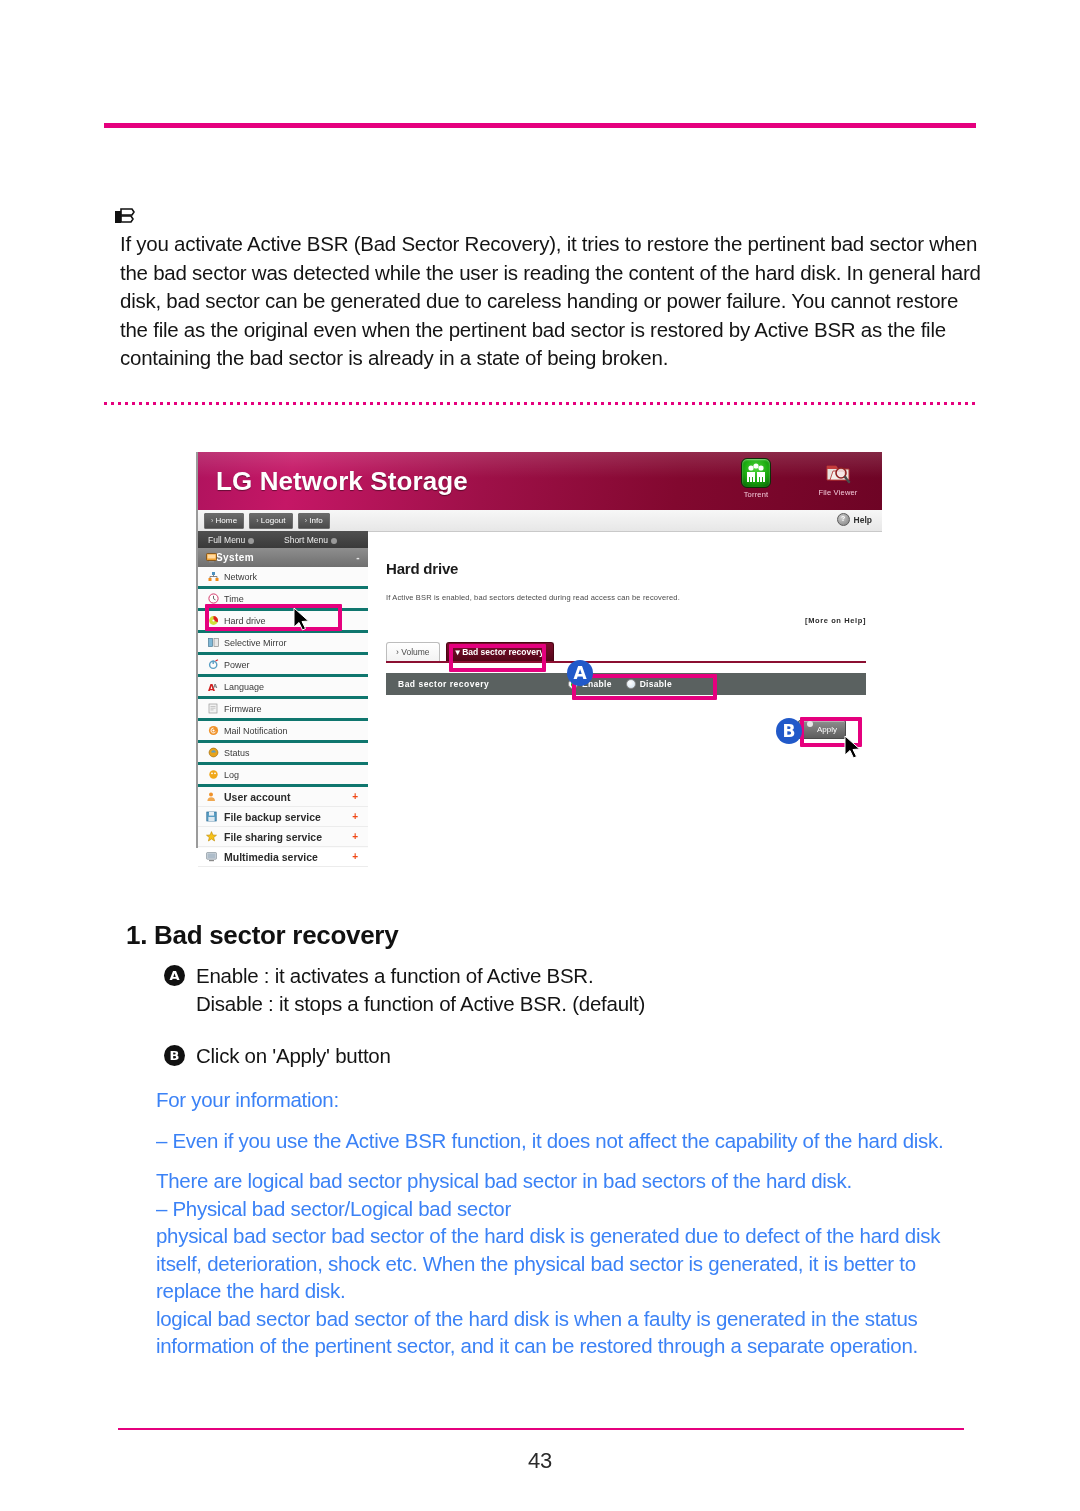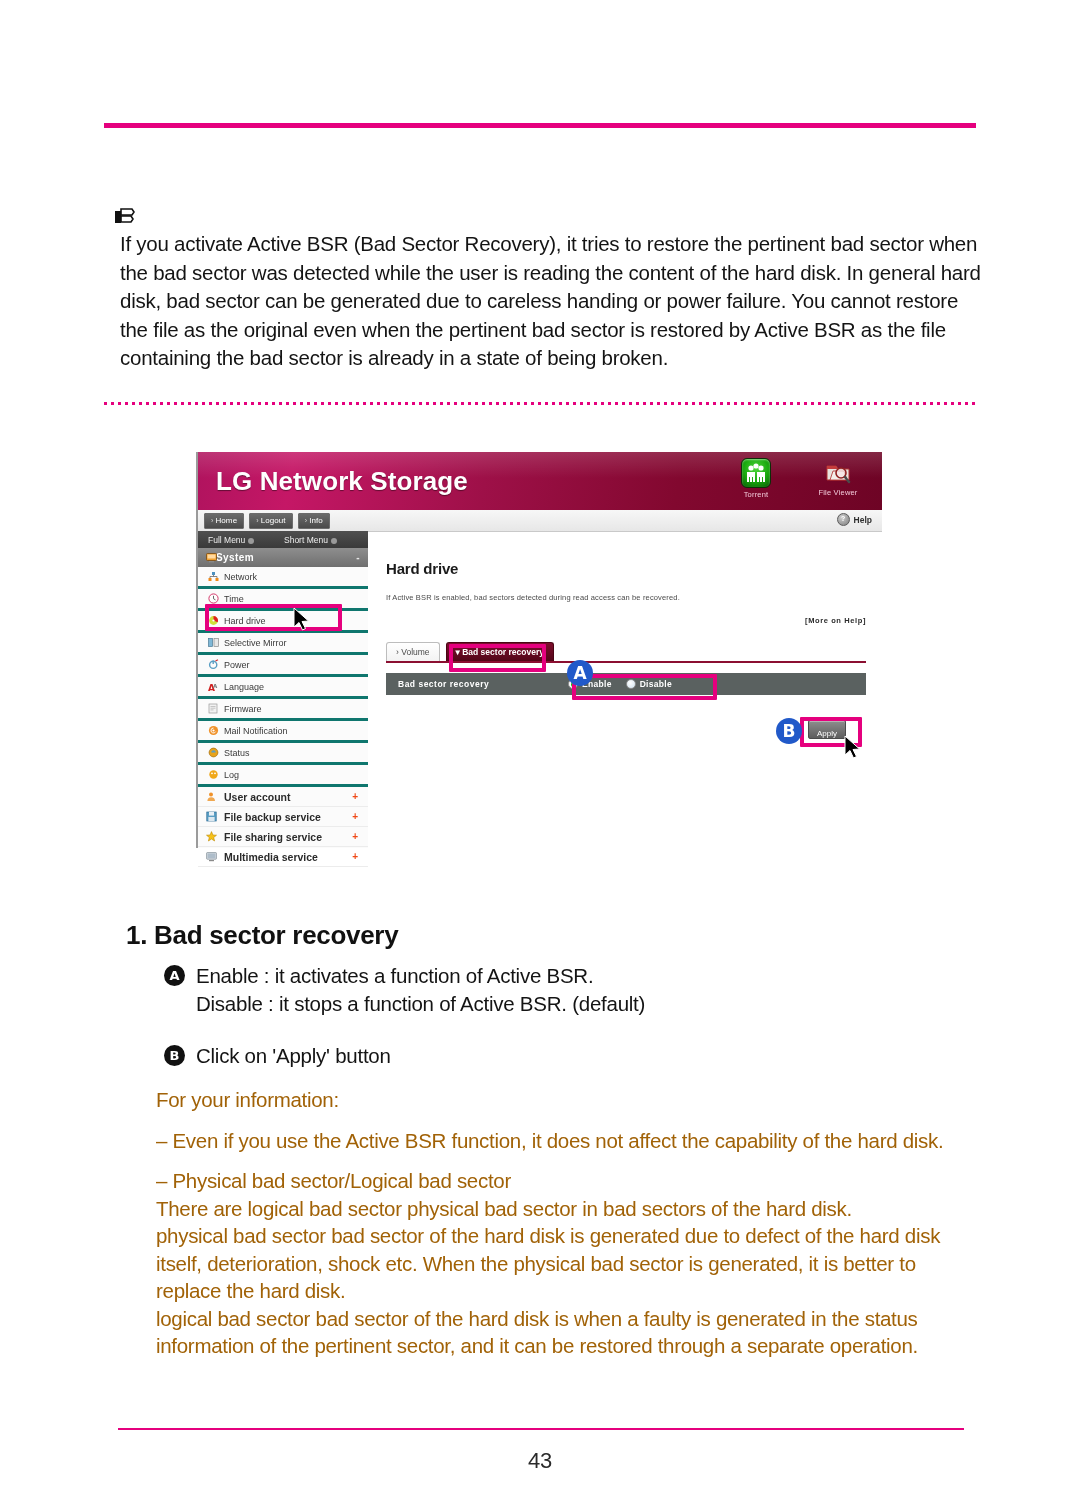--- a/index.html
+++ b/index.html
@@ -418,24 +418,23 @@
     right: 36px; top: 172px;
     height: 17px;
     padding: 0 8px;
     background: linear-gradient(180deg,#8d8d8d,#5e5e5e);
     border: 1px solid #4b4b4b;
     border-radius: 2px;
     color: #ffffff;
     font-size: 8px;
     line-height: 17px;
     display: flex;
-    align-items: flex-end;
+    align-items: flex-start;
     gap: 4px;
     box-shadow: inset 0 1px 0 rgba(255,255,255,0.35);
-    flex-direction: column;
   }
   .apply-btn .bdot {
     width: 6px; height: 6px; border-radius: 50%;
     background: #e8e8e8;
     display: inline-block;
   }
 
   
   .pinkbox {
     position: absolute;
@@ -500,21 +499,21 @@
     letter-spacing: -0.25px;
   }
 
   .info-block {
     position: absolute;
     left: 156px;
     top: 1086px;
     width: 820px;
     font-size: 20.5px;
     line-height: 27.5px;
-    color: #a16207;
+    color: #3b82f6;
     letter-spacing: -0.3px;
   }
   .info-block p { margin: 0 0 13px 0; }
   .info-block p.tight { margin-bottom: 0; }
 
   
   .footer-rule {
     position: absolute;
     left: 118px;
     top: 1428px;
@@ -810,20 +809,20 @@
 <div class="bullet-block" style="top:1042px;">
   <div class="bullet-row">
     <span class="blk-badge">B</span>
     <span class="blk-text">Click on 'Apply' button</span>
   </div>
 </div>
 
 <div class="info-block">
   <p>For your information:</p>
   <p>– Even if you use the Active BSR function, it does not affect the capability of the hard disk.</p>
+  <p class="tight">There are logical bad sector physical bad sector in bad sectors of the hard disk.</p>
   <p class="tight">– Physical bad sector/Logical bad sector</p>
-  <p class="tight">There are logical bad sector physical bad sector in bad sectors of the hard disk.</p>
   <p class="tight">physical bad sector  bad sector of the hard disk is generated due to defect of the hard disk itself, deterioration, shock etc. When the physical bad sector is generated, it is better to replace the hard disk.</p>
   <p>logical bad sector bad sector of the hard disk is when a faulty is generated in the status information of the pertinent sector, and it can be restored through a separate operation.</p>
 </div>
 
 <div class="footer-rule"></div>
 <div class="page-num">43</div>
 
 </body></html>

